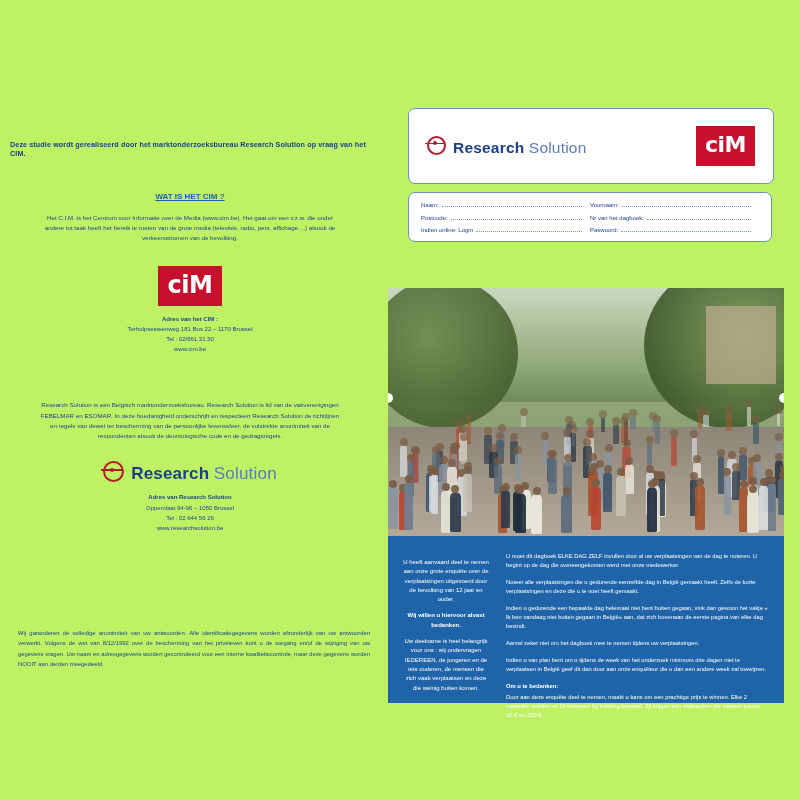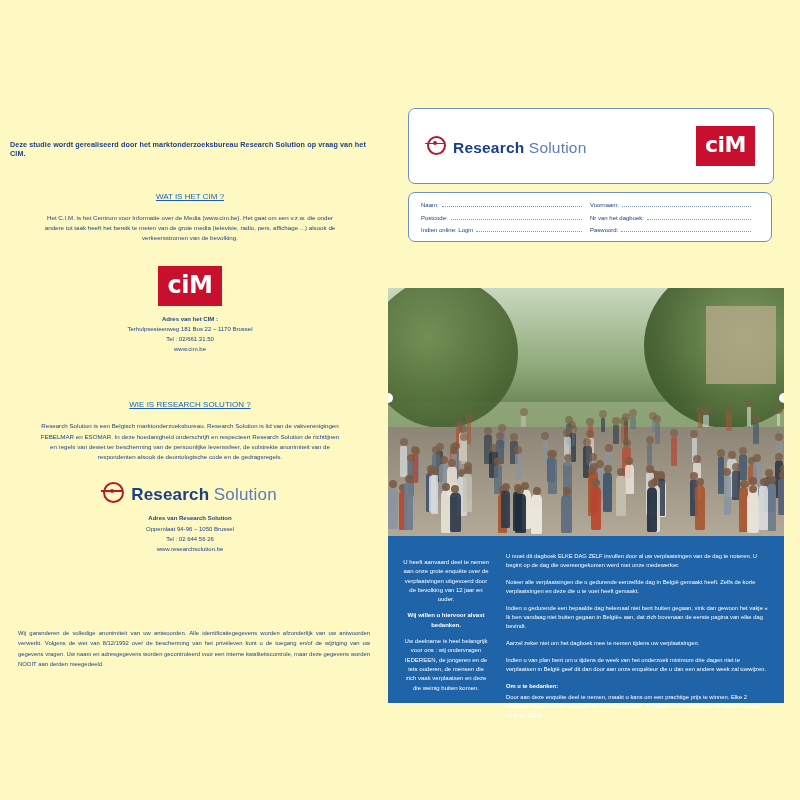--- a/index.html
+++ b/index.html
@@ -8,21 +8,21 @@
     background: #ffffff;
     width: 800px;
     height: 800px;
     overflow: hidden;
     font-family: "Liberation Sans", sans-serif;
   }
   #page {
     position: relative;
     width: 800px;
     height: 800px;
-    background: #fef9c3;
+    background: #bef264;
   }
 
   
   .left-panel {
     position: absolute;
     left: 10px;
     top: 140px;
     width: 360px;
     height: 540px;
     color: #1b3f8b;
@@ -31,21 +31,21 @@
     font-size: 7.2px;
     font-weight: bold;
     color: #1b3f8b;
     line-height: 1.25;
     margin: 0 0 34px 0;
     letter-spacing: 0.1px;
   }
   .sec-title {
     text-align: center;
     font-size: 8px;
-    font-weight: normal;
+    font-weight: bold;
     color: #1b5fb0;
     text-decoration: underline;
     margin: 0 0 12px 0;
   }
   .sec-body {
     text-align: center;
     font-size: 6.2px;
     line-height: 1.65;
     color: #20438f;
     margin: 0 auto;
@@ -330,21 +330,20 @@
     </div>
     <div class="addr-block">
       <div class="addr-head">Adres van het CIM :</div>
       <div>Terhulpsesteenweg 181 Bus 22 – 1170 Brussel</div>
       <div>Tel : 02/661.31.50</div>
       <div>www.cim.be</div>
     </div>
 
     <div class="gap-lg"></div>
 
-    <h2 class="sec-title">WIE IS RESEARCH SOLUTION ?</h2>
     <p class="sec-body">Research Solution is een Belgisch marktonderzoeksbureau. Research Solution is lid van de vakverenigingen  FEBELMAR en ESOMAR. In deze hoedanigheid onderschrijft en respecteert Research Solution de richtlijnen en regels van dewet ter bescherming van de persoonlijke levenssfeer, de volstrekte anonimiteit van de respondenten alsook de deontologische code en de gedragsregels.</p>
 
     <div class="rs-logo-wrap">
       <span class="rs-target"></span><span class="rs-word1">Research</span> <span class="rs-word2">Solution</span>
     </div>
     <div class="addr-block">
       <div class="addr-head">Adres van Research Solution</div>
       <div>Oppemlaat 94-96 – 1050 Brussel</div>
       <div>Tel : 02 644 56 26</div>
       <div>www.researchsolution.be</div>

